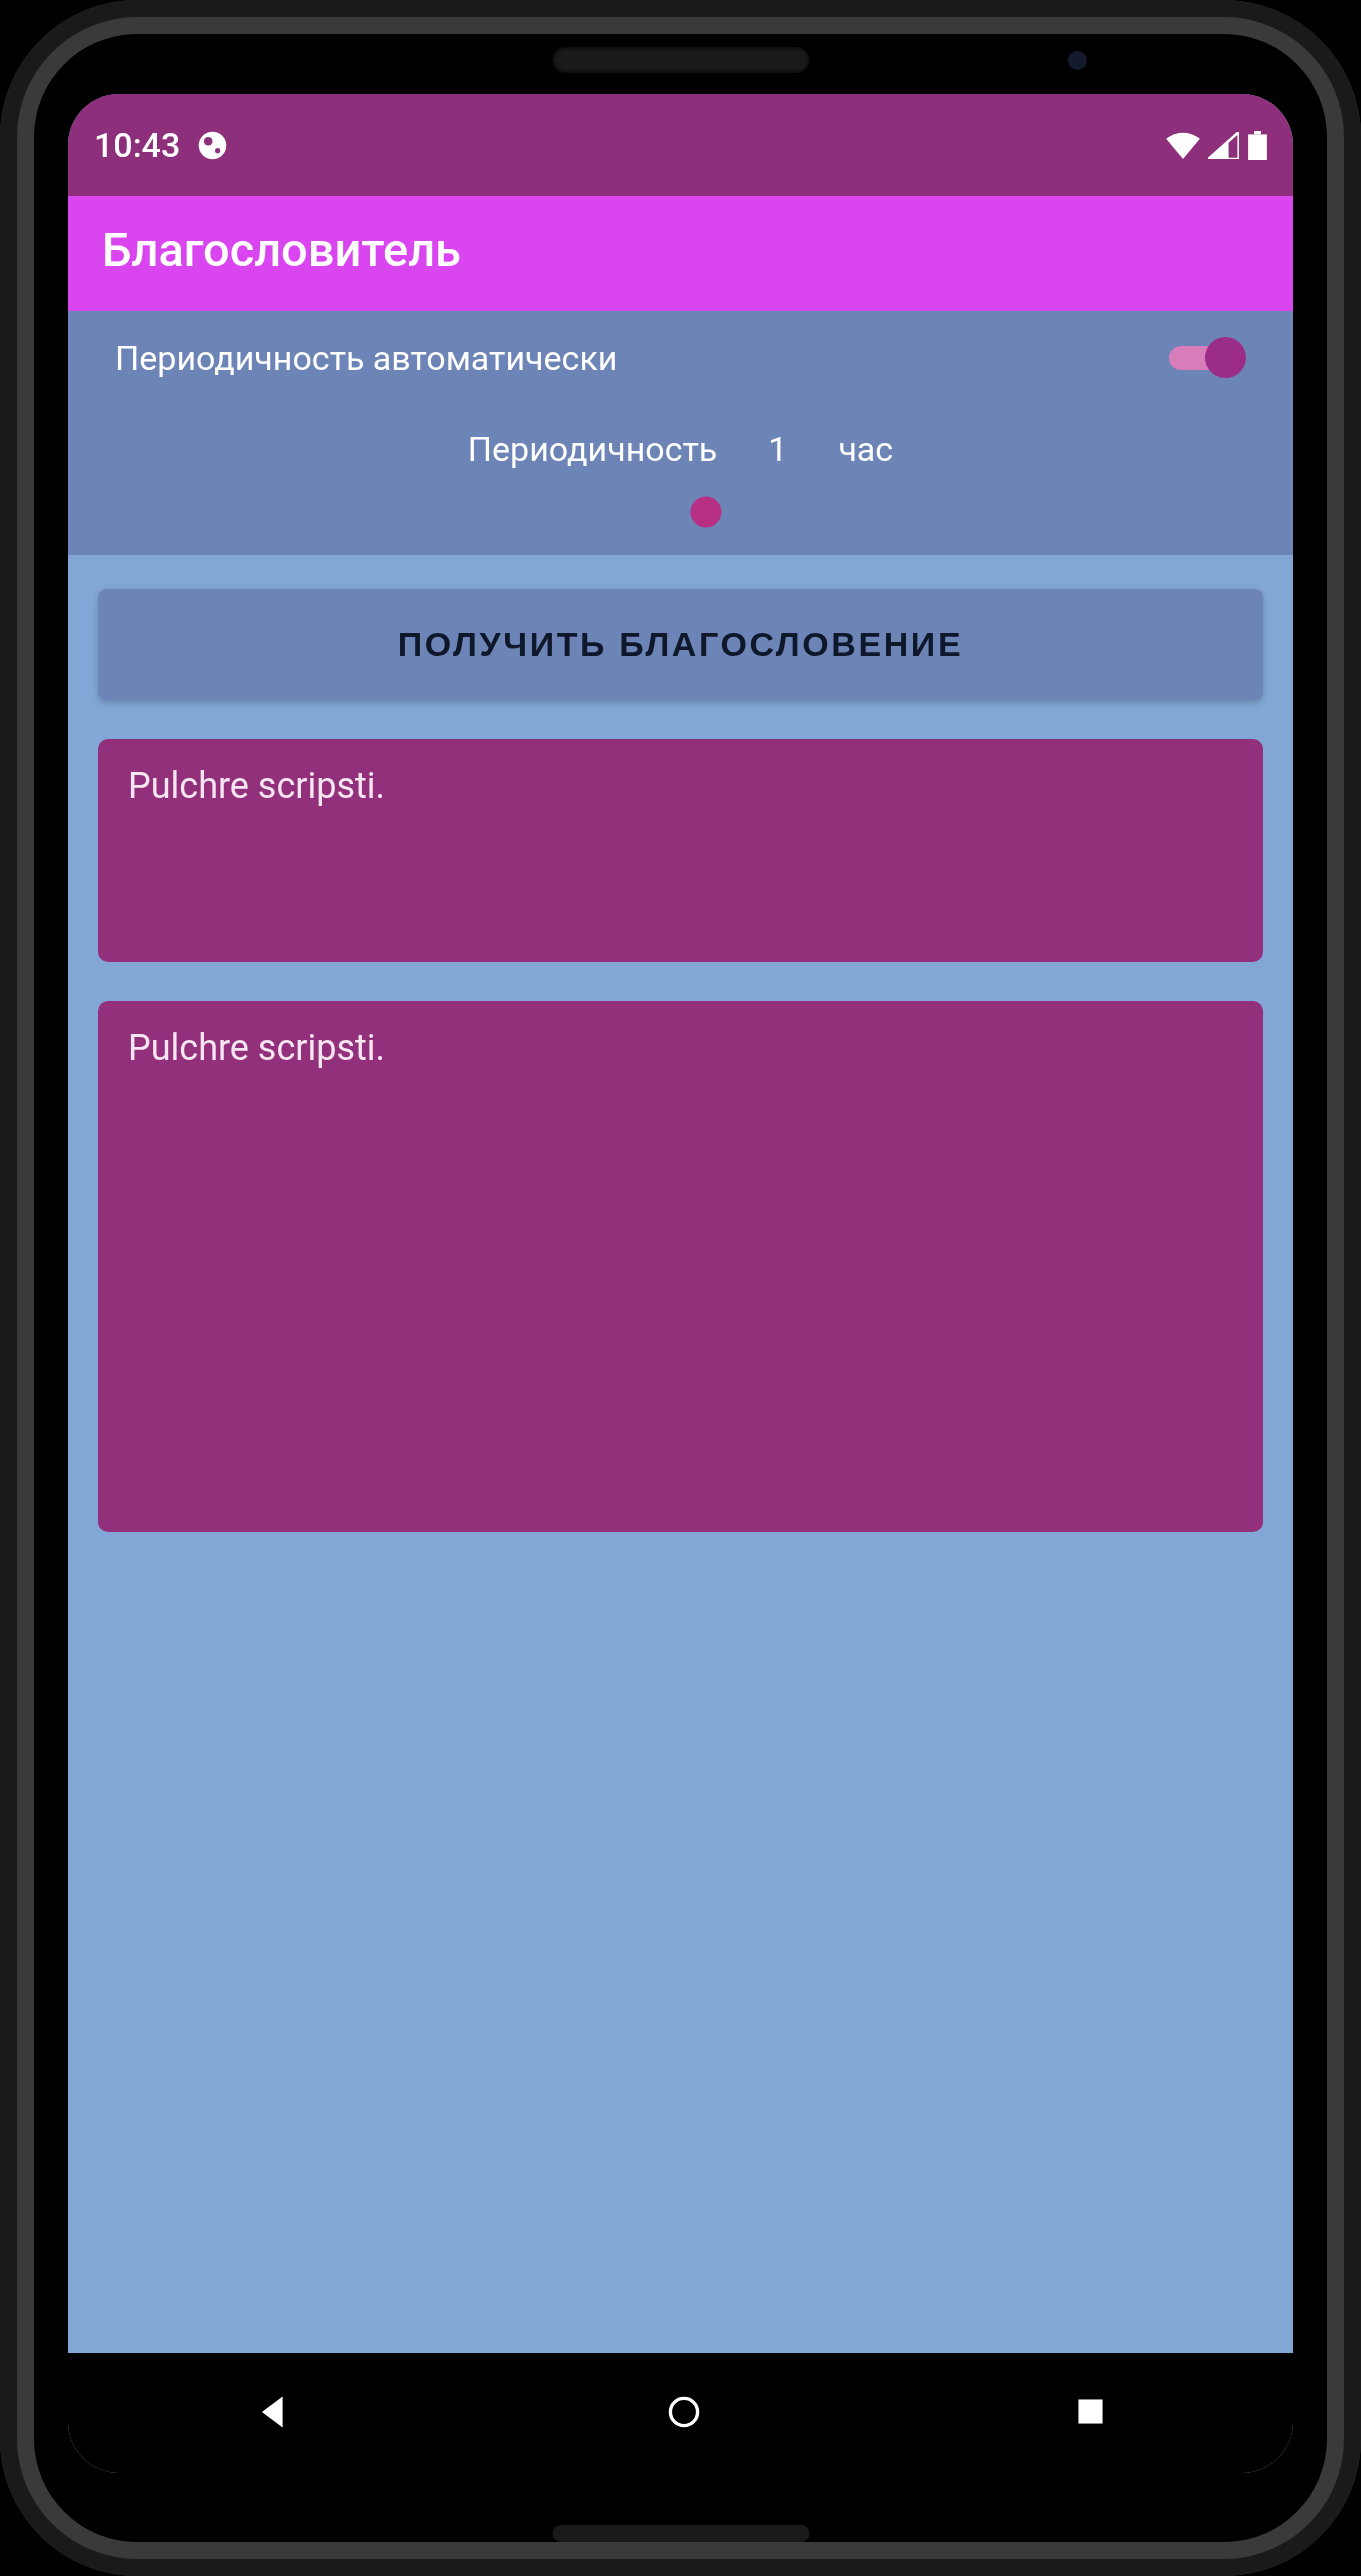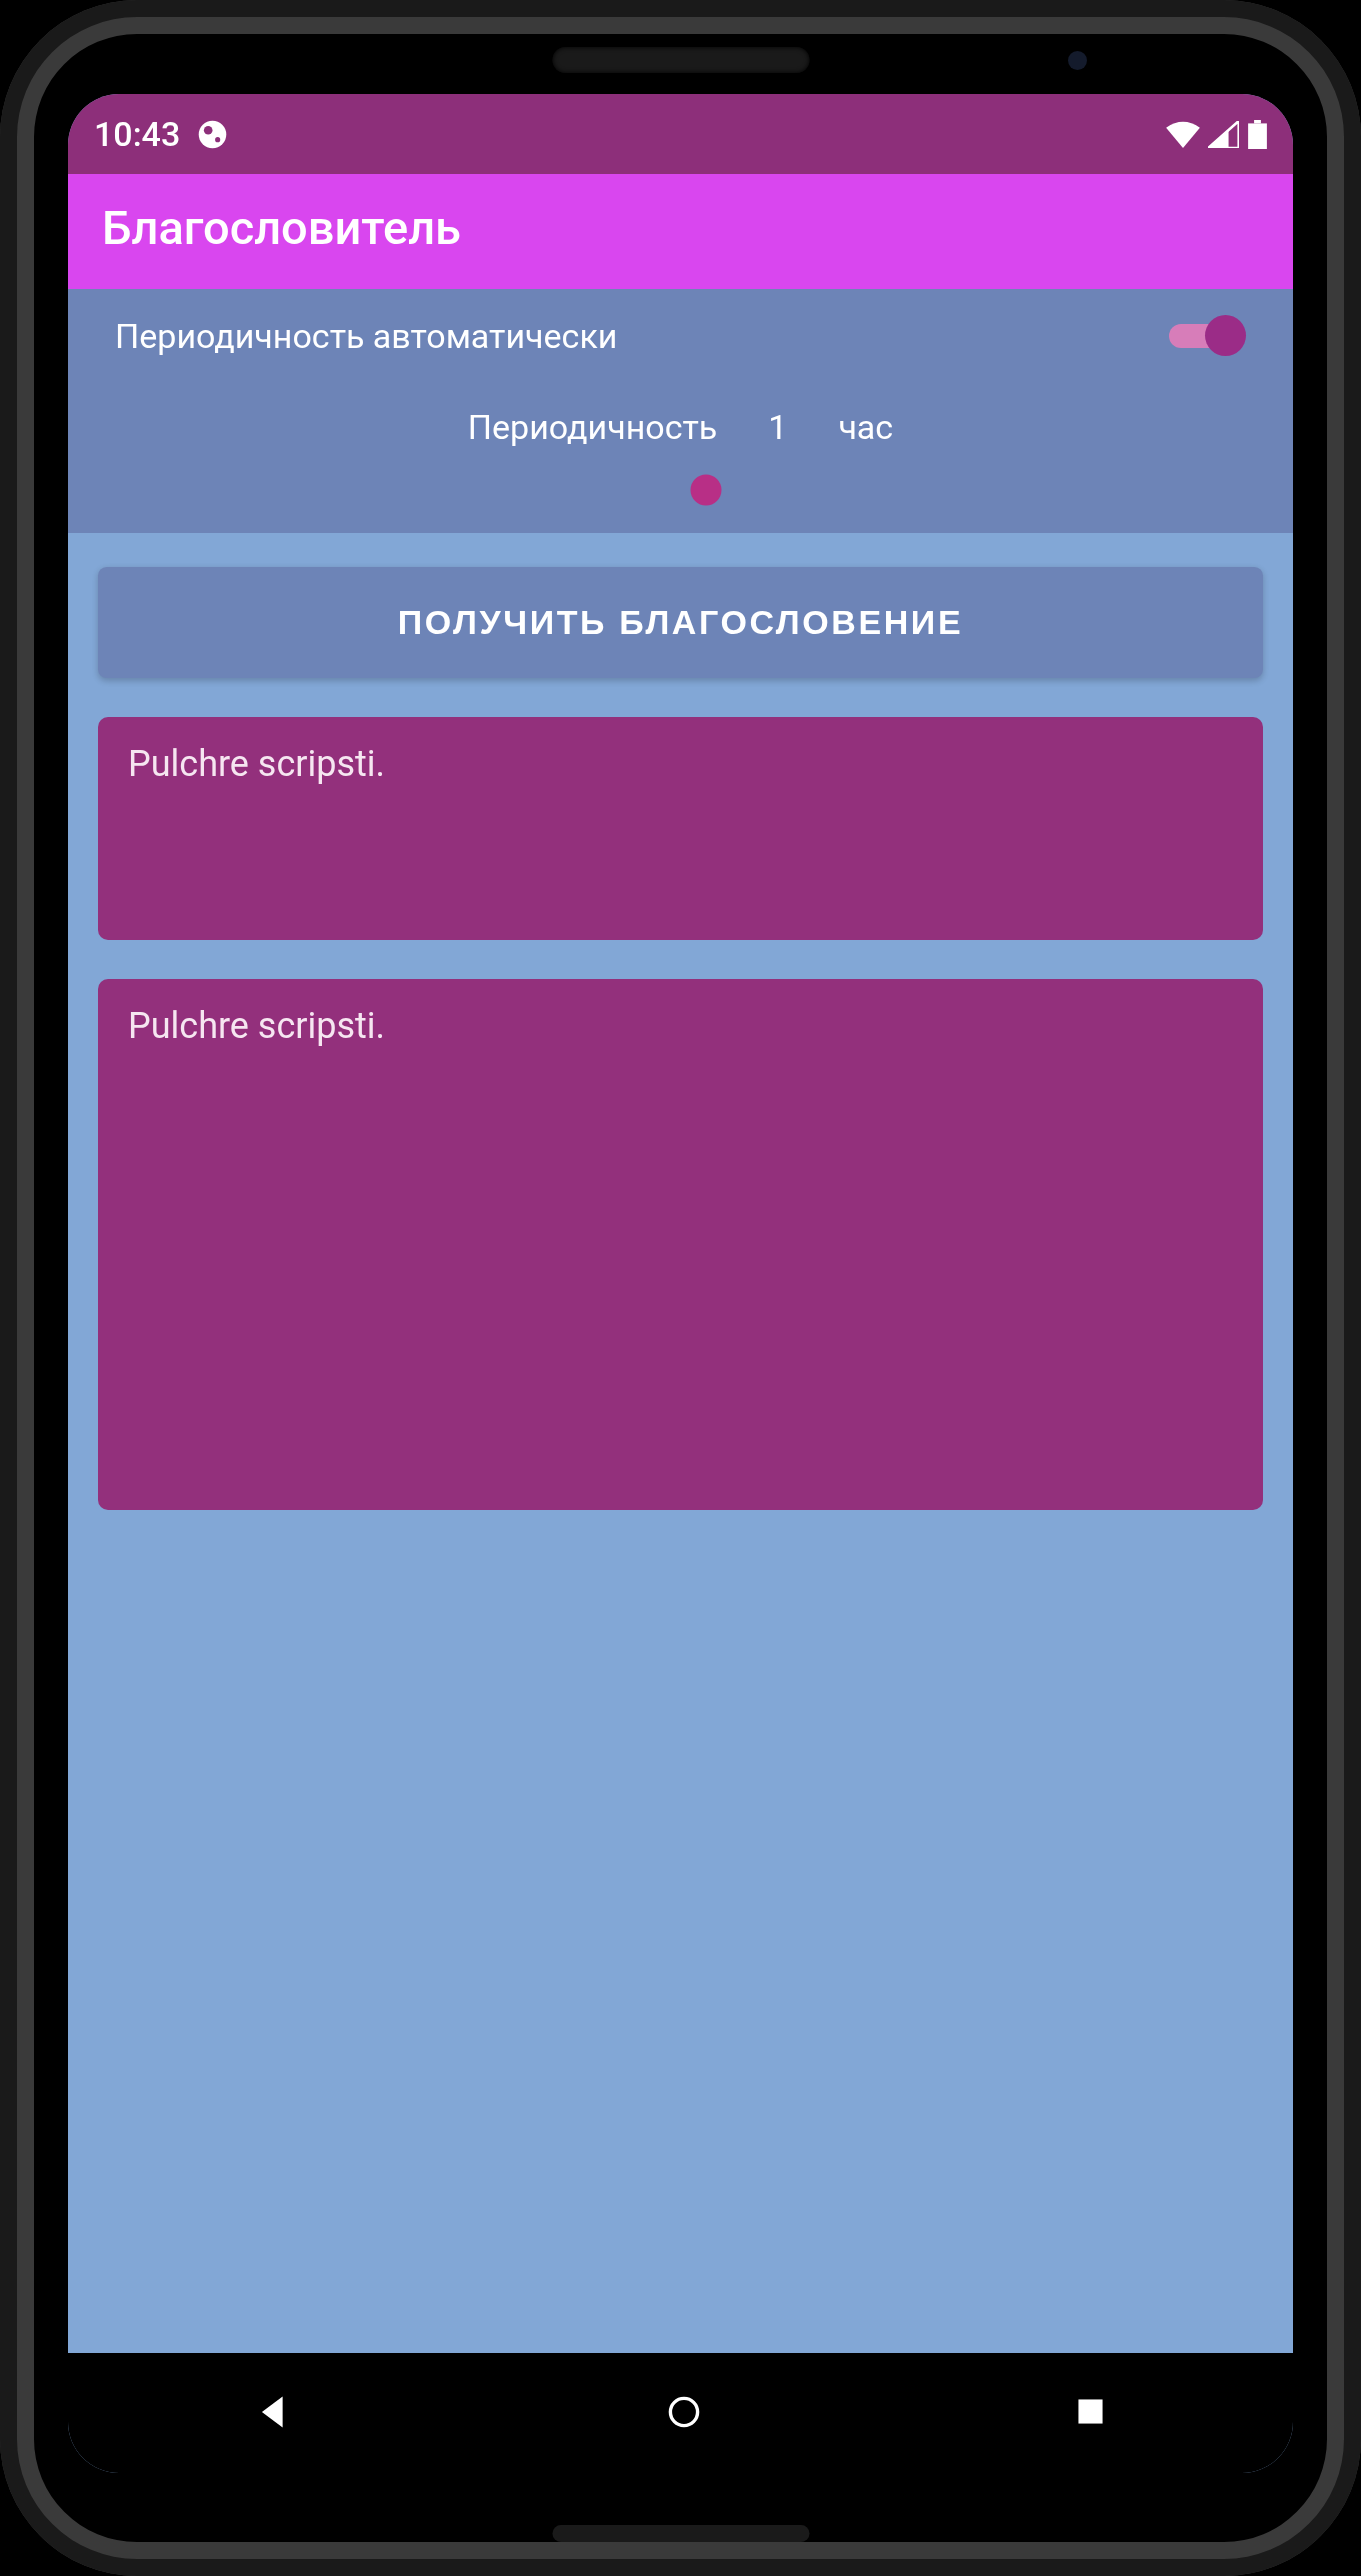--- a/index.html
+++ b/index.html
@@ -36,21 +36,21 @@
   .screen {
     width: 100%; height: 100%;
     background: #82a7d6;
     border-radius: 51px;
     overflow: hidden;
     display: flex; flex-direction: column;
   }
 
   
   .statusbar {
-    height: 80px;
+    height: 102px;
     background: #8d2f7a;
     color: #fff;
     display: flex; align-items: center; justify-content: space-between;
     padding: 0 26px;
     font-size: 34px;
     font-weight: 500;
   }
   .statusbar .left { display: flex; align-items: center; gap: 17px; }
   .statusbar .right { display: flex; align-items: center; gap: 8.6px; }
   .status-icon { display: inline-flex; }
@@ -110,21 +110,21 @@
   
   .content {
     flex: 1;
     background: #82a7d6;
     padding: 34px 30px;
     display: flex; flex-direction: column; gap: 39px;
   }
 
   .big-button {
     background: #6d84b7;
-    color: #ffffff;
+    color: #0f172a;
     border: none;
     border-radius: 8.6px;
     height: 111px;
     font-size: 34px;
     font-weight: 700;
     letter-spacing: 2.6px;
     text-transform: uppercase;
     cursor: pointer;
     box-shadow: 0 2.6px 6.8px rgba(0,0,0,0.2);
   }

